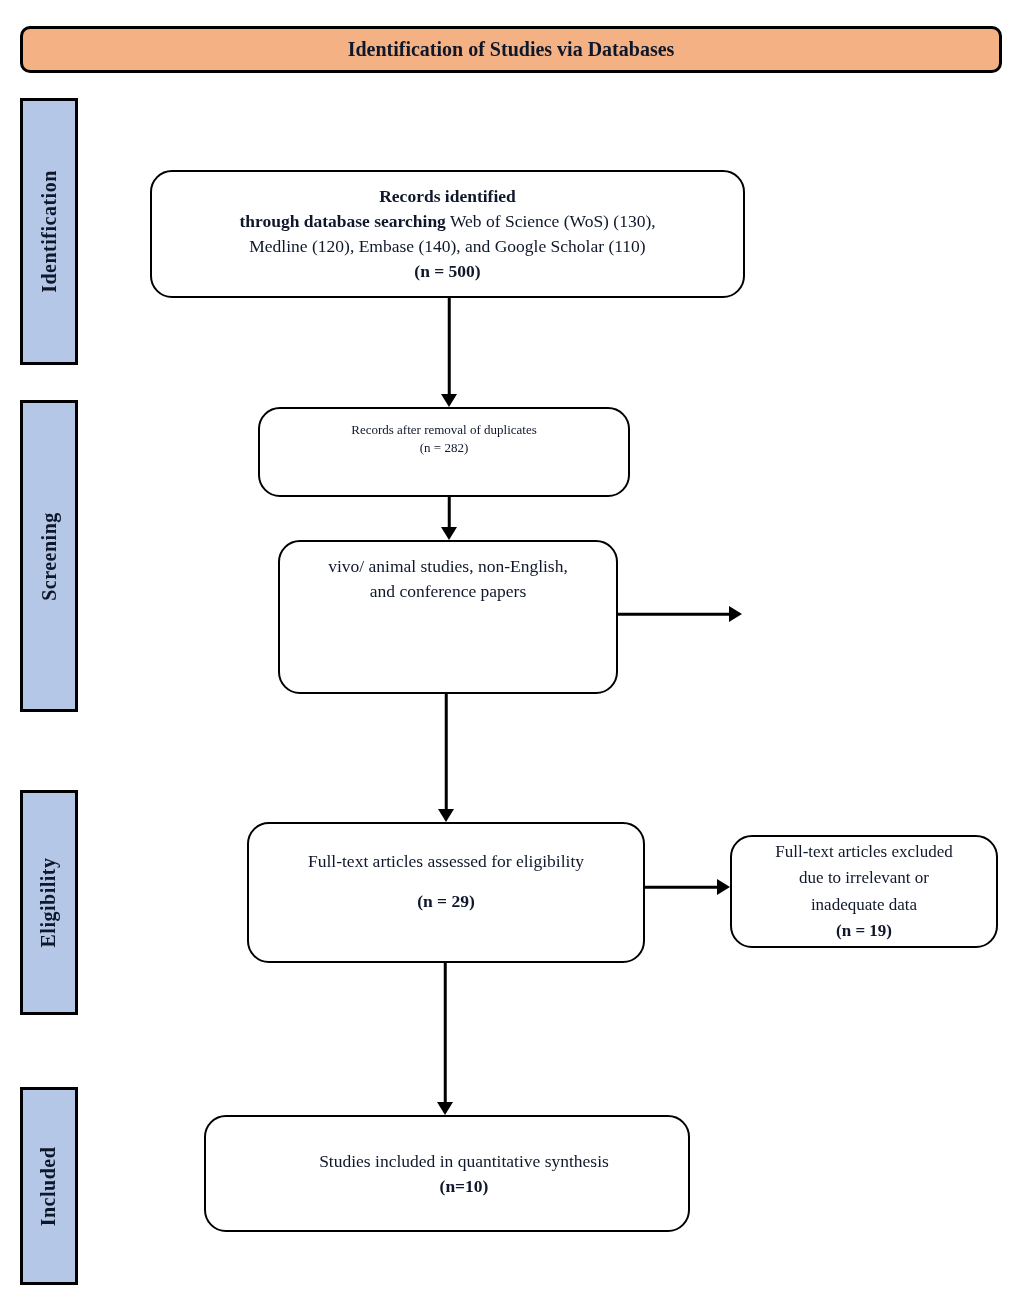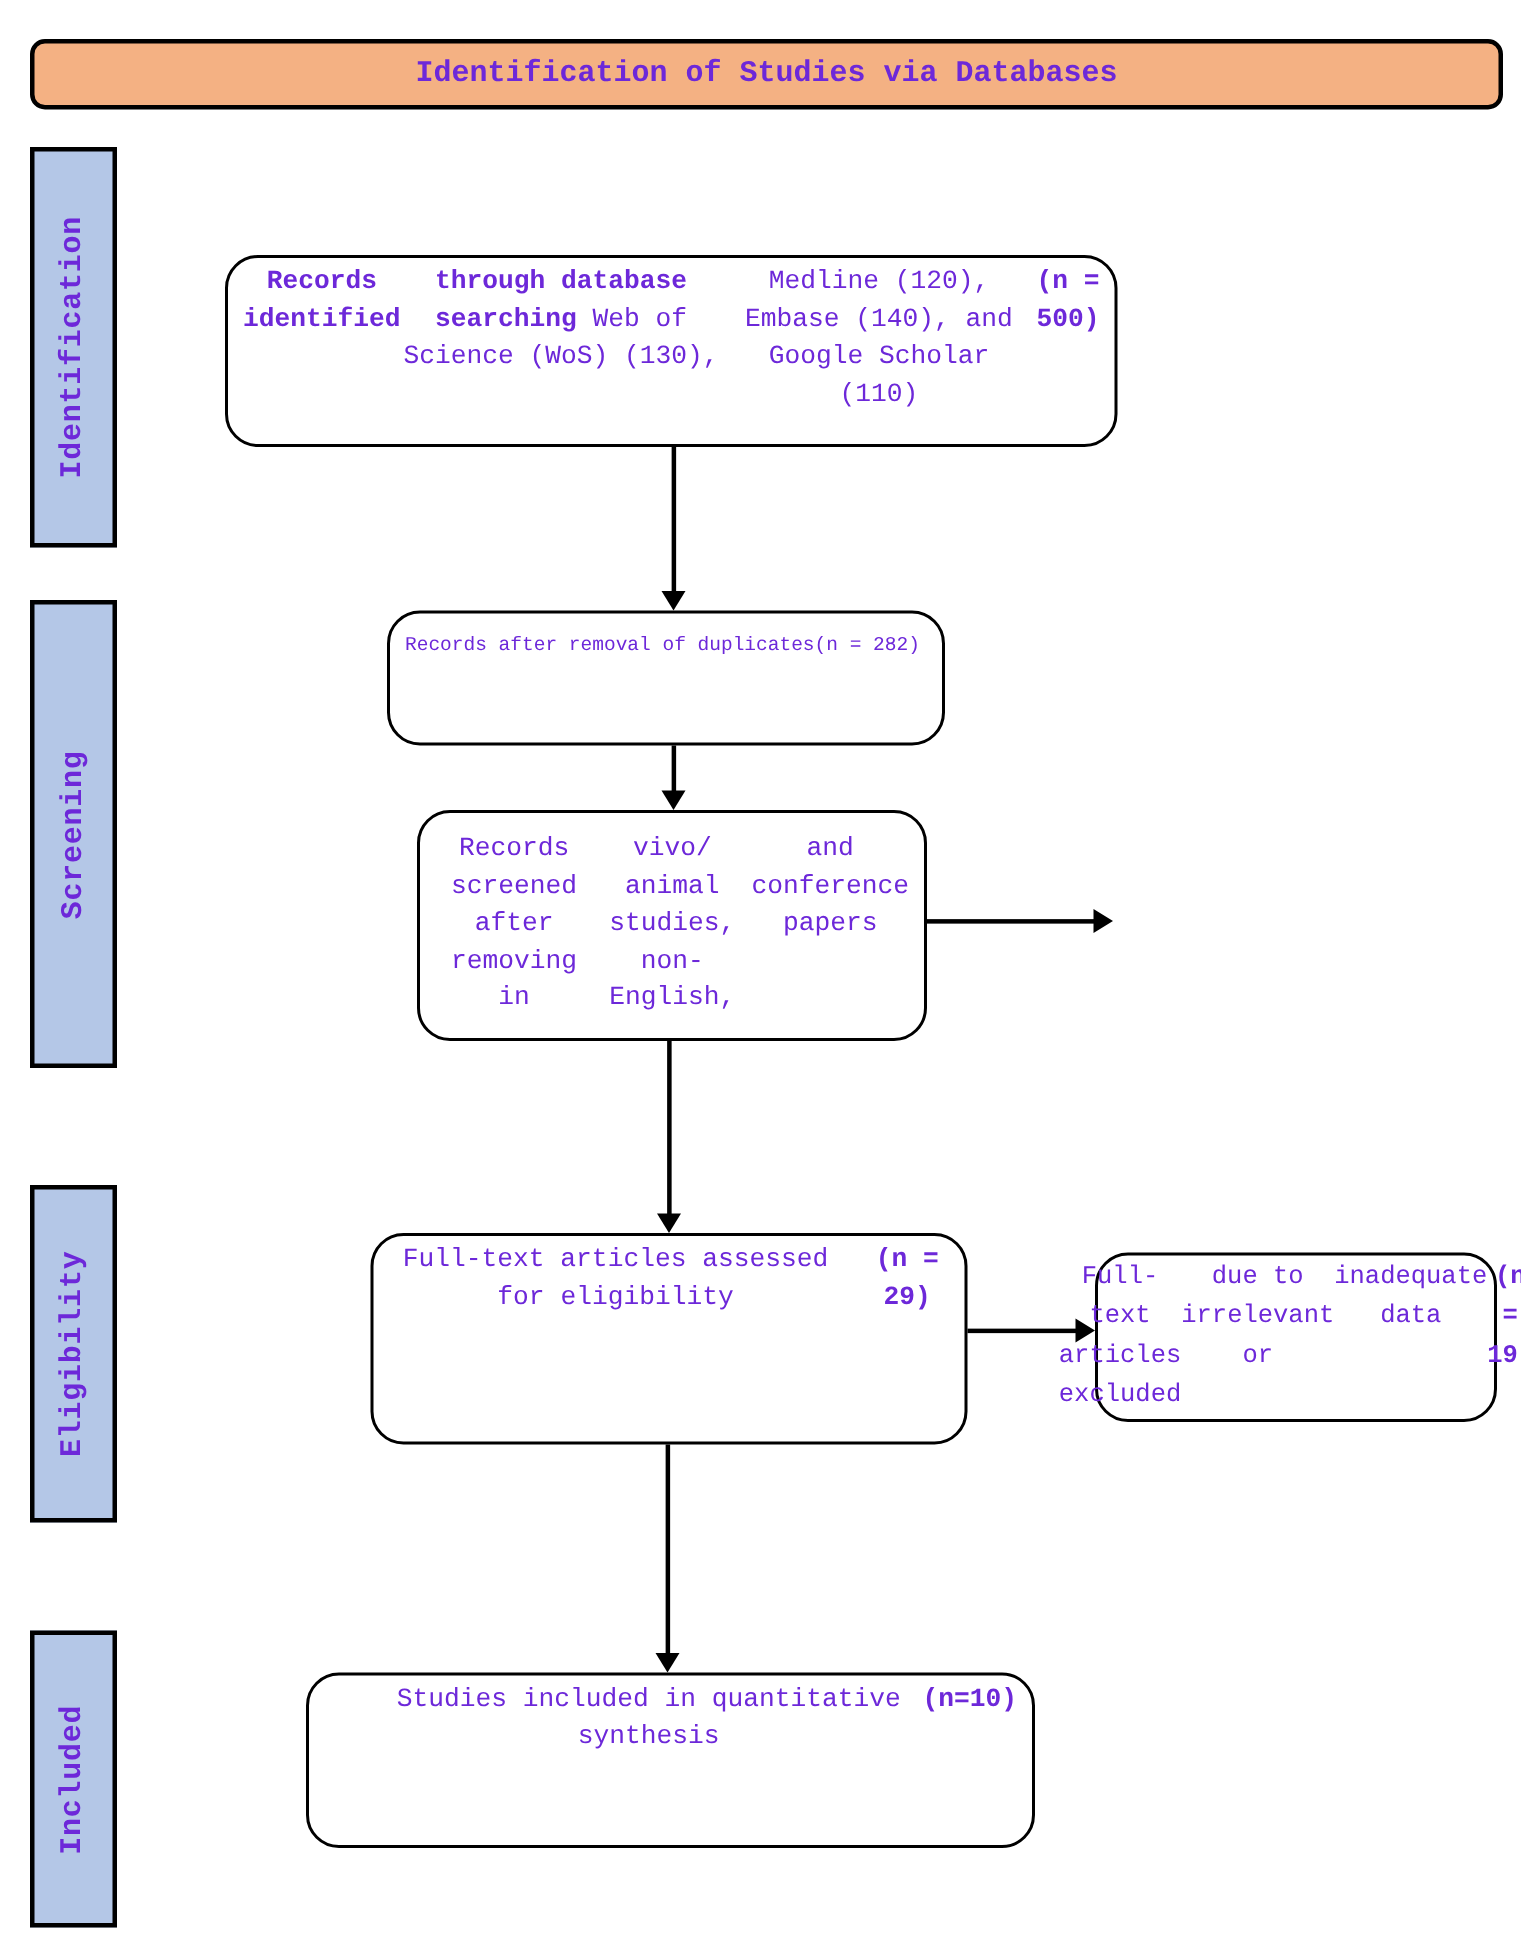--- a/index.html
+++ b/index.html
@@ -1,18 +1,18 @@
 <!DOCTYPE html>
 <html style="--banner-bg: #F4B183; --stage-bg: #B4C7E7; --line-color: #000000;"><head>
 <meta charset="utf-8">
 <style>
   html, body { margin:0; padding:0; background:#fff; }
   .canvas {
     position:relative; width:1014px; height:1302px; background:#fff;
-    font-family:Liberation Mono, monospace; color:#6d28d9; overflow:hidden;
+    font-family:Liberation Serif, serif; color:#0f172a; overflow:hidden;
   }
   .banner {
     position:absolute; left:20px; top:26px; width:982px; height:47px;
     background:var(--banner-bg, #F4B183);
     border:3px solid var(--line-color, #000);
     border-radius:10px; box-sizing:border-box;
     display:flex; align-items:center; justify-content:center;
     font-weight:bold; font-size:20px;
   }
   .stage {
@@ -23,21 +23,21 @@
     display:flex; align-items:center; justify-content:center;
   }
   .stage span {
     transform:rotate(-90deg); white-space:nowrap;
     font-weight:bold; font-size:20px; letter-spacing:0.5px;
   }
   .fbox {
     position:absolute; background:#fff;
     border:2.5px solid var(--line-color, #000);
     border-radius:22px; box-sizing:border-box;
-    display:flex; flex-direction:row; justify-content:center;
+    display:flex; flex-direction:column; justify-content:center;
     text-align:center; font-size:17.5px; line-height:1.42;
     padding:4px 10px;
   }
   .fbox .b { font-weight:bold; }
   .top-align { justify-content:flex-start; padding-top:12px; }
   .lift { padding-bottom:26px; }
   
   .varrow { position:absolute; width:16px; }
   .varrow .shaft {
     position:absolute; left:50%; transform:translateX(-50%);
@@ -103,21 +103,20 @@
     <div>Records after removal of duplicates</div>
     <div>(n = 282)</div>
   </div>
 
   <div class="varrow" style="left:441px; top:497px; height:43px;">
     <div class="shaft"></div>
     <div class="head"></div>
   </div>
 
   <div class="fbox top-align" style="left:278px; top:540px; width:340px; height:154px;">
-    <div>Records screened after removing in</div>
     <div>vivo/ animal studies, non-English,</div>
     <div>and conference papers</div>
   </div>
 
   <div class="harrow" style="left:618px; top:606px; width:124px;">
     <div class="shaft"></div>
     <div class="head"></div>
   </div>
 
 

